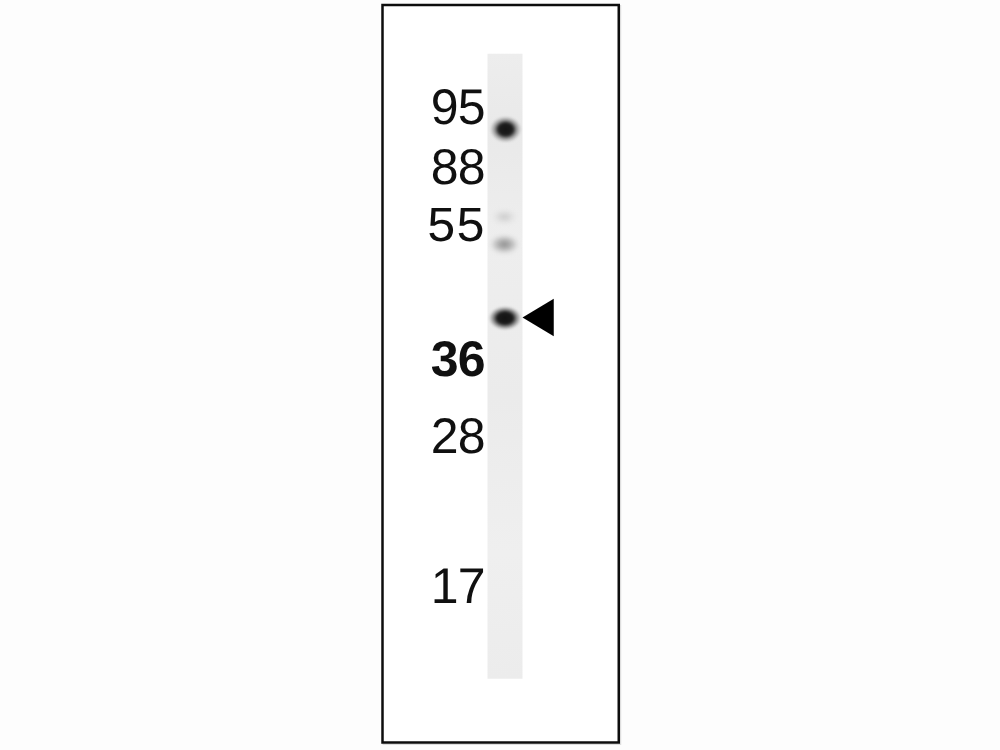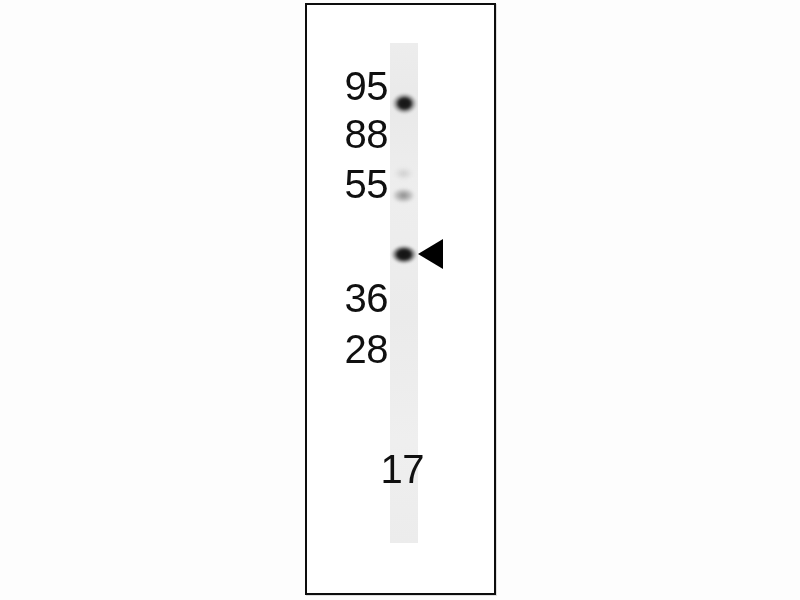--- a/index.html
+++ b/index.html
@@ -41,24 +41,24 @@
     left: 308px;
     width: 80px;
     text-align: right;
     font-size: 40px;
     line-height: 40px;
     letter-spacing: -0.5px;
     color: #101010;
   }
   .m95 { top: 66px; }
   .m72 { top: 114px; }
-  .m55 { top: 164px; }
-  .m36 { top: 278px; }
+  .m55 { top: 164px; font-family: Liberation Mono, monospace; }
+  .m36 { top: 268px; font-weight: bold; }
   .m28 { top: 329px; }
-  .m17 { top: 449px; padding-left: 36px; }
+  .m17 { top: 449px; }
   .band {
     position: absolute;
     border-radius: 50%;
   }
   .band-95 {
     left: 392px; top: 93px; width: 25px; height: 21px;
     background: radial-gradient(ellipse closest-side,
       #141414 0%, #1e1e1e 45%, rgba(70,70,70,0.45) 72%, rgba(130,130,130,0) 100%);
     filter: blur(1px);
   }

